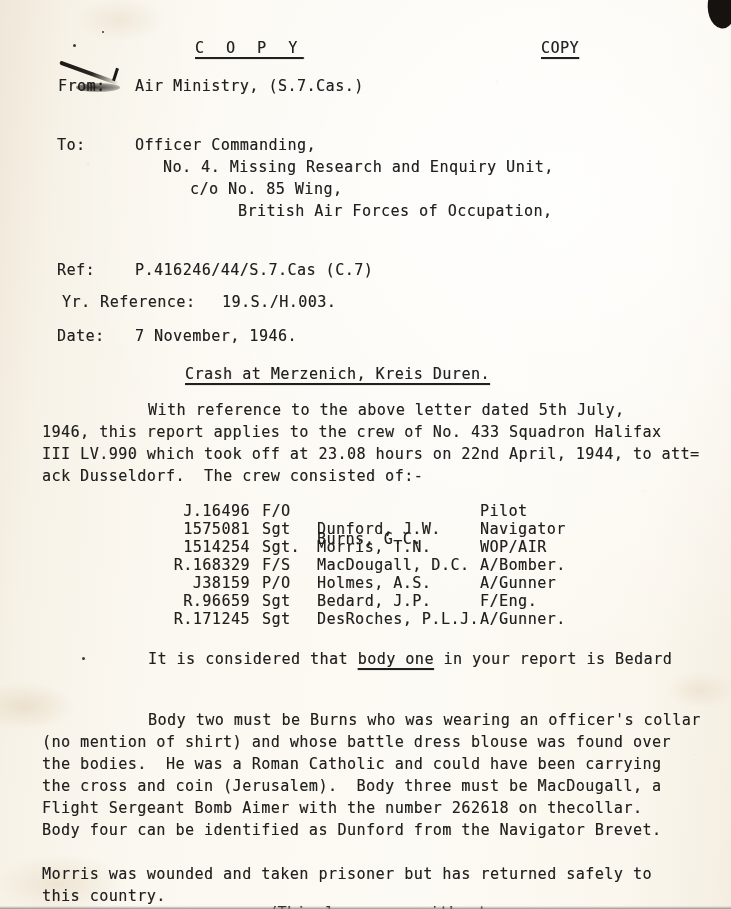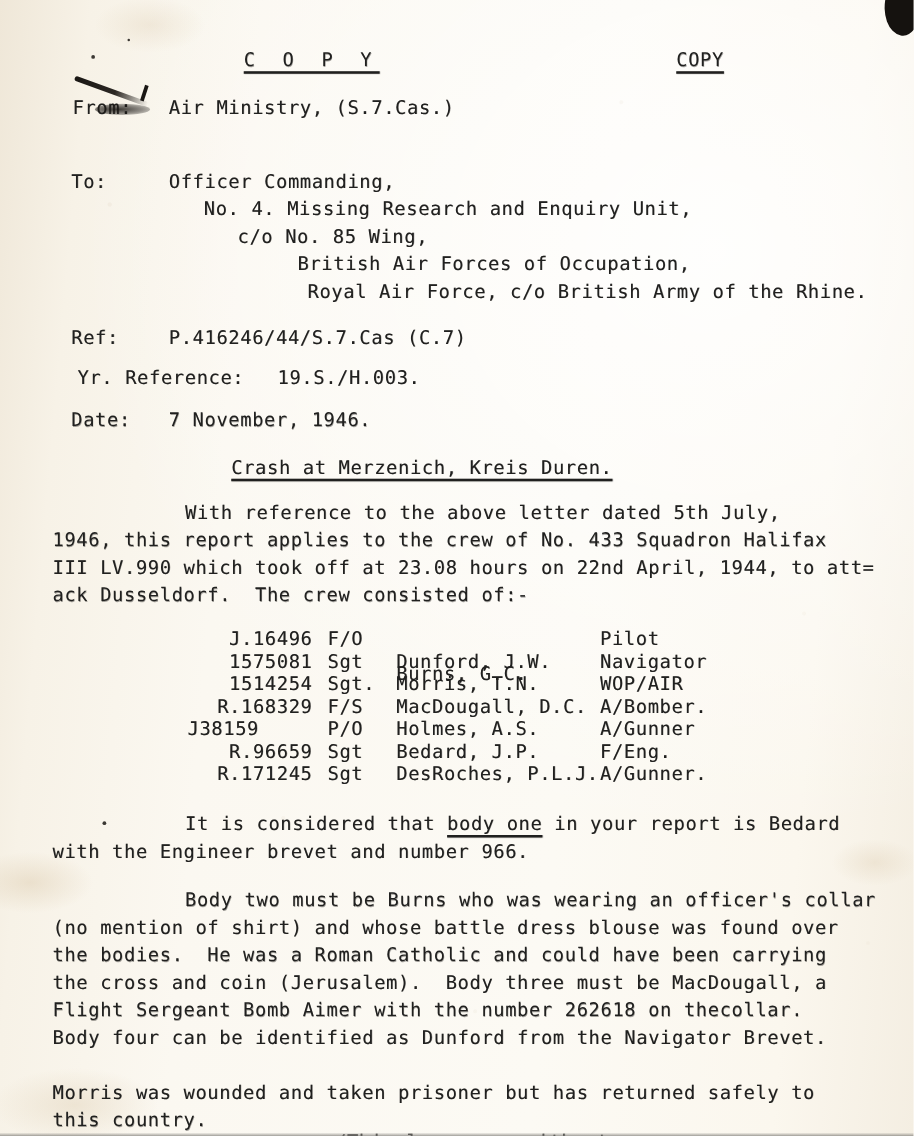--- a/index.html
+++ b/index.html
@@ -172,21 +172,20 @@
       <div class="stroke"></div>
       <div class="blob"></div>
       <div class="tick"></div>
     </div>
 
     <div class="ln" style="left:57px; top:137px;">To:</div>
     <div class="ln" style="left:135px; top:137px;">Officer Commanding,</div>
     <div class="ln" style="left:163px; top:159px;">No. 4. Missing Research and Enquiry Unit,</div>
     <div class="ln" style="left:190px; top:181px;">c/o No. 85 Wing,</div>
     <div class="ln" style="left:218px; top:203px;margin-left:20px;">British Air Forces of Occupation,</div>
-    <div class="ln" style="left:246px; top:225px;">Royal Air Force, c/o British Army of the Rhine.</div>
 
     <div class="ln" style="left:57px; top:262px;">Ref:</div>
     <div class="ln" style="left:135px; top:262px;">P.416246/44/S.7.Cas (C.7)</div>
 
     <div class="ln" style="left:62px; top:294px;">Yr. Reference:</div>
     <div class="ln" style="left:222px; top:294px;">19.S./H.003.</div>
 
     <div class="ln" style="left:57px; top:328px;">Date:</div>
     <div class="ln" style="left:135px; top:328px;">7 November, 1946.</div>
 
@@ -210,37 +209,36 @@
     <div class="ln" style="left:150px; top:539px; width:100px; text-align:right;">1514254</div>
     <div class="ln" style="left:262px; top:539px;">Sgt.</div>
     <div class="ln" style="left:317px; top:539px;">Morris, T.N.</div>
     <div class="ln" style="left:480px; top:539px;">WOP/AIR</div>
 
     <div class="ln" style="left:150px; top:557px; width:100px; text-align:right;">R.168329</div>
     <div class="ln" style="left:262px; top:557px;">F/S</div>
     <div class="ln" style="left:317px; top:557px;">MacDougall, D.C.</div>
     <div class="ln" style="left:480px; top:557px;">A/Bomber.</div>
 
-    <div class="ln" style="left:150px; top:575px; width:100px; text-align:left;">J38159</div>
+    <div class="ln" style="left:150px; top:575px; width:100px; text-align:right;">J38159</div>
     <div class="ln" style="left:262px; top:575px;">P/O</div>
     <div class="ln" style="left:317px; top:575px;">Holmes, A.S.</div>
     <div class="ln" style="left:480px; top:575px;">A/Gunner</div>
 
     <div class="ln" style="left:150px; top:593px; width:100px; text-align:right;">R.96659</div>
     <div class="ln" style="left:262px; top:593px;">Sgt</div>
     <div class="ln" style="left:317px; top:593px;">Bedard, J.P.</div>
     <div class="ln" style="left:480px; top:593px;">F/Eng.</div>
 
     <div class="ln" style="left:150px; top:611px; width:100px; text-align:right;">R.171245</div>
     <div class="ln" style="left:262px; top:611px;">Sgt</div>
     <div class="ln" style="left:317px; top:611px;">DesRoches, P.L.J.</div>
     <div class="ln" style="left:480px; top:611px;">A/Gunner.</div>
 
     <div class="ln" style="left:148px; top:651px;"><span>It is considered that </span><span class="u">body one</span><span> in your report is Bedard</span></div>
-    <div class="ln" style="left:42px; top:673px;">with the Engineer brevet and number 966.</div>
 
     <div class="ln" style="left:148px; top:712px;">Body two must be Burns who was wearing an officer's collar</div>
     <div class="ln" style="left:42px; top:734px;">(no mention of shirt) and whose battle dress blouse was found over</div>
     <div class="ln" style="left:42px; top:756px;">the bodies.  He was a Roman Catholic and could have been carrying</div>
     <div class="ln" style="left:42px; top:778px;">the cross and coin (Jerusalem).  Body three must be MacDougall, a</div>
     <div class="ln" style="left:42px; top:800px;">Flight Sergeant Bomb Aimer with the number 262618 on thecollar.</div>
     <div class="ln" style="left:42px; top:822px;">Body four can be identified as Dunford from the Navigator Brevet.</div>
     <div class="ln" style="left:42px; top:866px;">Morris was wounded and taken prisoner but has returned safely to</div>
     <div class="ln" style="left:42px; top:888px;">this country.</div>
 

